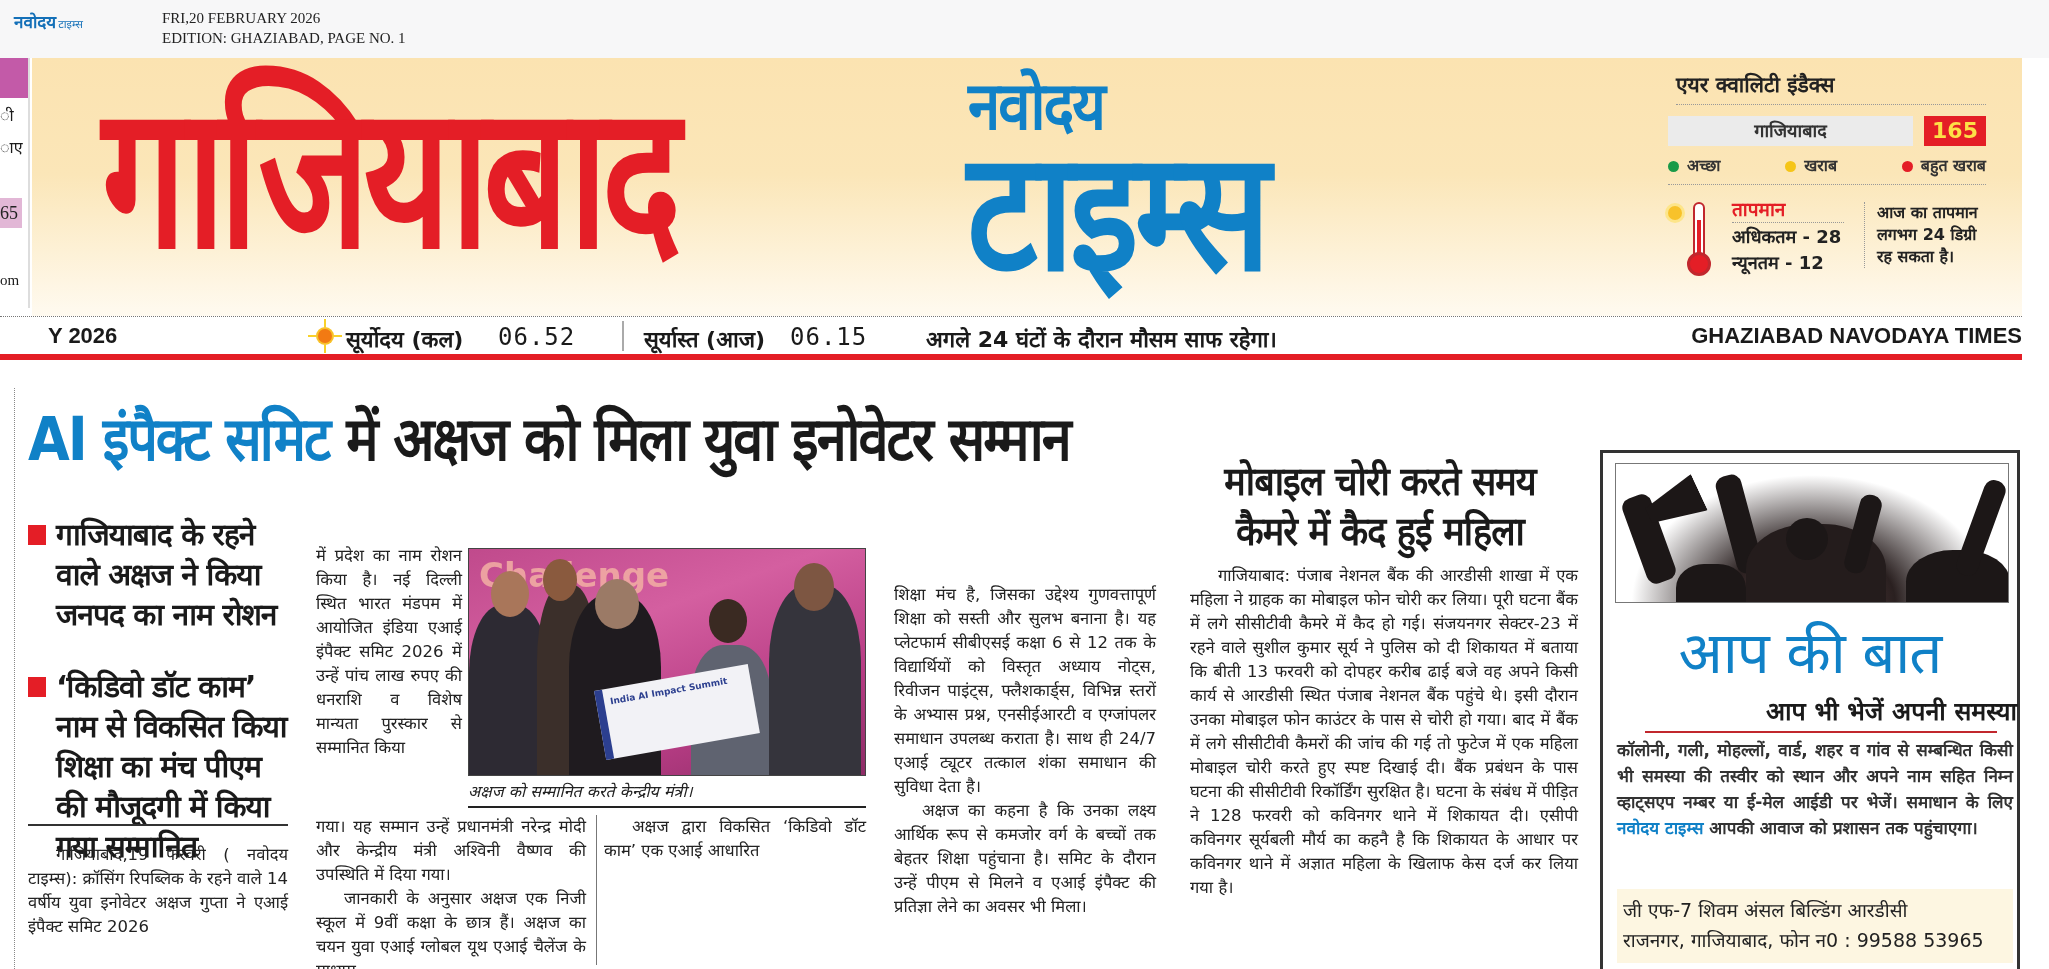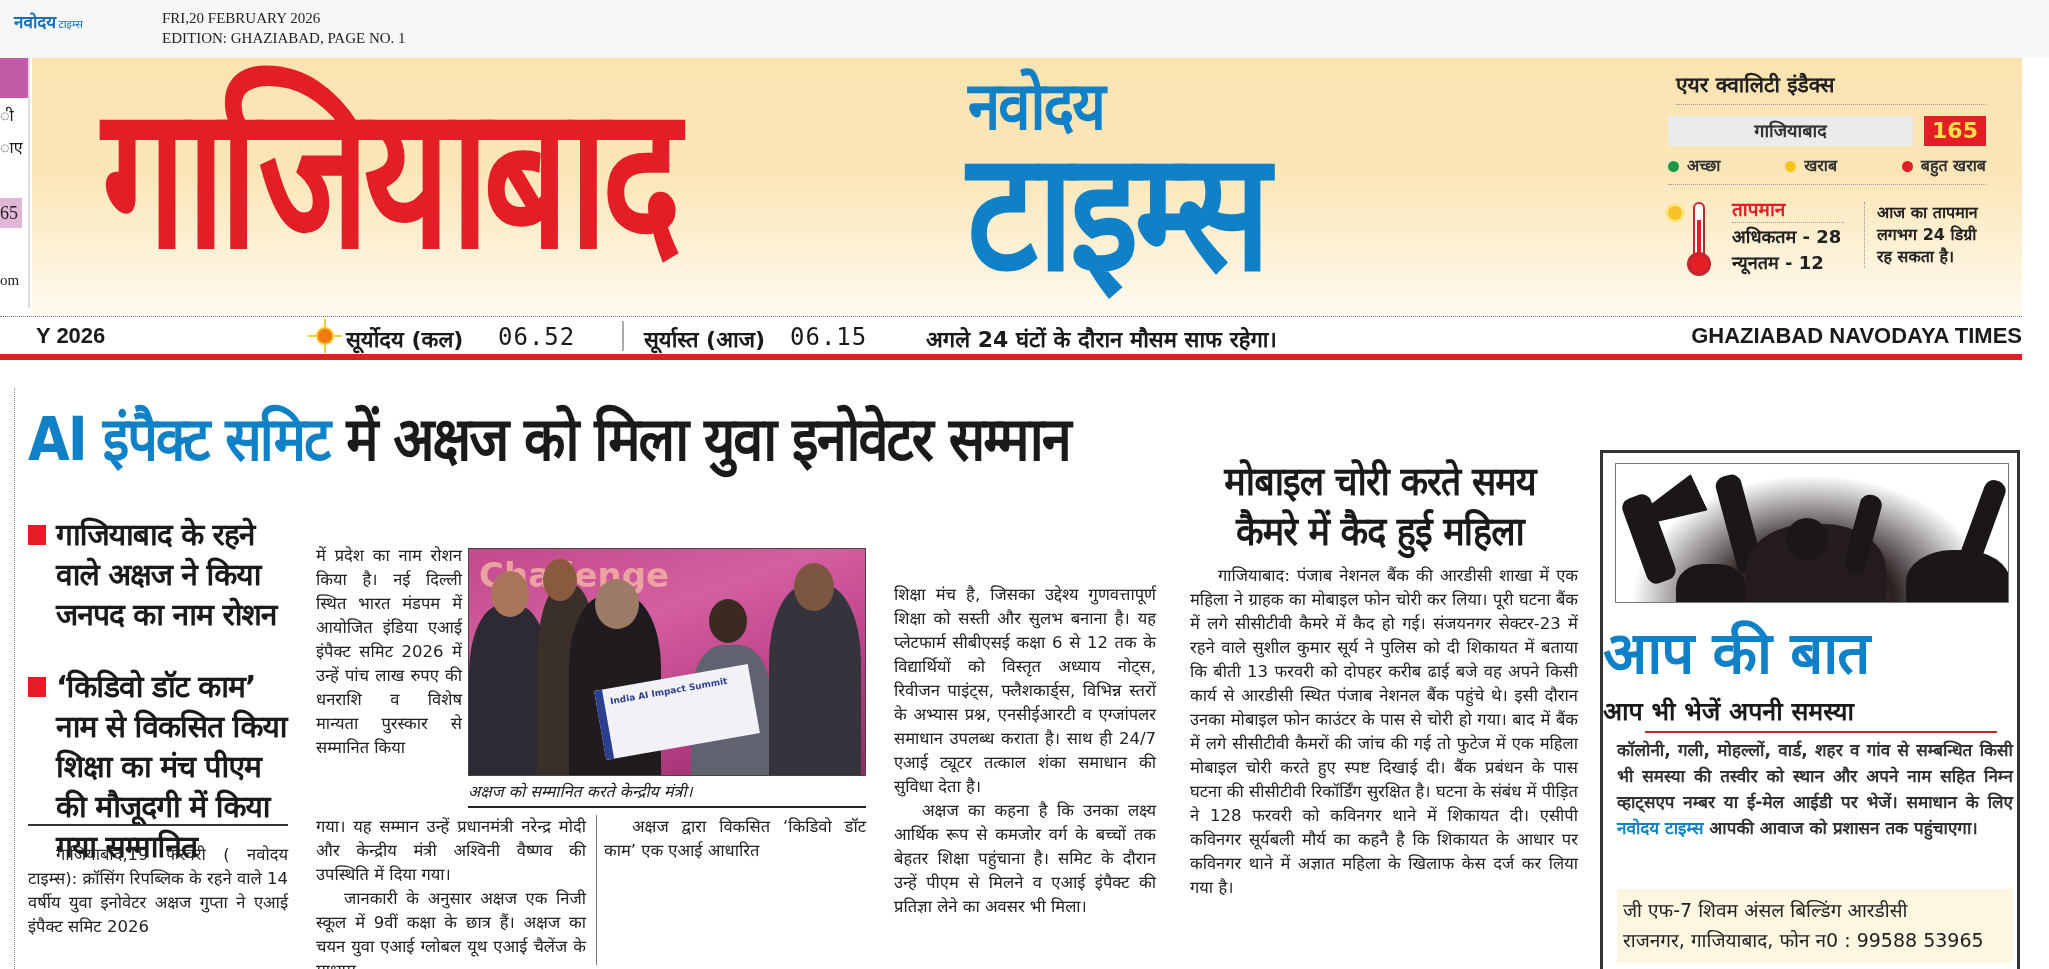--- a/index.html
+++ b/index.html
@@ -43,21 +43,21 @@
   .sunmini { position: absolute; left: 0; top: 10px; width: 14px; height: 14px; background: #f8c22a; border-radius: 50%; box-shadow: 0 0 0 3px #fde58a; }
   .temp-label { position: absolute; left: 64px; top: 0; font-weight: bold; color: #e41e26; font-size: 19px; border-bottom: 1px dotted #999; width: 112px; }
   .temp-max { position: absolute; left: 64px; top: 28px; font-weight: bold; font-size: 18px; color: #222; }
   .temp-min { position: absolute; left: 64px; top: 54px; font-weight: bold; font-size: 18px; color: #222; }
   .temp-note { position: absolute; left: 196px; top: 6px; width: 130px; border-left: 1px dotted #999; padding-left: 12px; font-weight: bold; font-size: 16px; color: #222; line-height: 22px; }
 
   
   .ticker { position: absolute; left: 0; top: 258px; width: 2022px; height: 40px; border-top: 1px dotted #777; }
   .ticker .redline { position: absolute; left: 0; top: 37px; width: 2022px; height: 6px; background: #e41e26; }
   .tk { position: absolute; top: 6px; font-weight: bold; font-size: 22px; color: #1a1a1a; }
-  .tk-year { left: 0; font-family: "Liberation Sans", sans-serif; padding-left: 36px; }
+  .tk-year { left: 12px; font-family: "Liberation Sans", sans-serif; padding-left: 36px; }
   .tk-sun { left: 308px; top: 2px; width: 34px; height: 34px; }
   .tk-sun .core { position: absolute; left: 10px; top: 10px; width: 14px; height: 14px; border-radius: 50%; background: #f27a13; box-shadow: 0 0 0 2px #f8c22a; }
   .tk-sun .ray { position: absolute; background: #f8d12a; }
   .tk-time { font-family: "DejaVu Sans Mono", monospace; font-weight: normal; font-size: 24px; letter-spacing: 1px; }
   .tk-sep { position: absolute; top: 4px; width: 2px; height: 30px; background: #aaa; }
   .tk-brand { right: 0; font-family: "Liberation Sans", sans-serif; font-size: 22px; }
 
   
   .vdots { position: absolute; left: 14px; top: 330px; width: 1px; height: 581px; border-left: 1px dotted #888; }
 
@@ -89,22 +89,22 @@
 
   
   .h2 { position: absolute; left: 1190px; top: 398px; width: 380px; text-align: center; font-weight: bold; font-size: 36px; line-height: 46px; color: #1a1a1a; letter-spacing: -1px; transform: scaleY(1.1); transform-origin: top center; }
   .col5 { position: absolute; left: 1190px; top: 506px; width: 388px; }
 
   
   .abox { position: absolute; left: 1600px; top: 392px; width: 420px; height: 560px; border: 3px solid #333; }
   .abox .img { position: absolute; left: 12px; top: 10px; width: 394px; height: 140px; border: 1px solid #777;
     background: radial-gradient(ellipse at 50% 100%, #6a4b4b 0%, #2a2020 30%, #ffffff 65%); overflow: hidden; }
   .sil { position: absolute; background: #1c1717; }
-  .abox .t1 { position: absolute; left: 0; top: 158px; width: 414px; font-weight: bold; font-size: 58px; color: #1081c7; letter-spacing: -1px; }
-  .abox .t2 { position: absolute; left: 0; top: 240px; width: 414px; text-align: left; font-weight: bold; font-size: 25px; color: #1a1a1a; }
+  .abox .t1 { position: absolute; left: 0; top: 158px; width: 414px; text-align: center; font-weight: normal; font-size: 58px; color: #1081c7; letter-spacing: -1px; }
+  .abox .t2 { position: absolute; left: 0; top: 240px; width: 414px; text-align: right; font-weight: bold; font-size: 25px; color: #1a1a1a; }
   .abox .red { position: absolute; left: 42px; top: 278px; width: 352px; height: 2px; background: #c1272d; }
   .abox .desc { position: absolute; left: 14px; top: 284px; width: 396px; font-size: 17px; line-height: 26px; font-weight: bold; color: #333; text-align: justify; }
   .abox .desc .hl { color: #1081c7; }
   .abox .addr { position: absolute; left: 14px; top: 436px; width: 396px; height: 74px; background: #fdf6e1; font-size: 19px; line-height: 30px; color: #222; padding: 6px 6px; }
 </style>
 </head>
 <body>
 
 <div class="topbar">
   <div class="brand">

